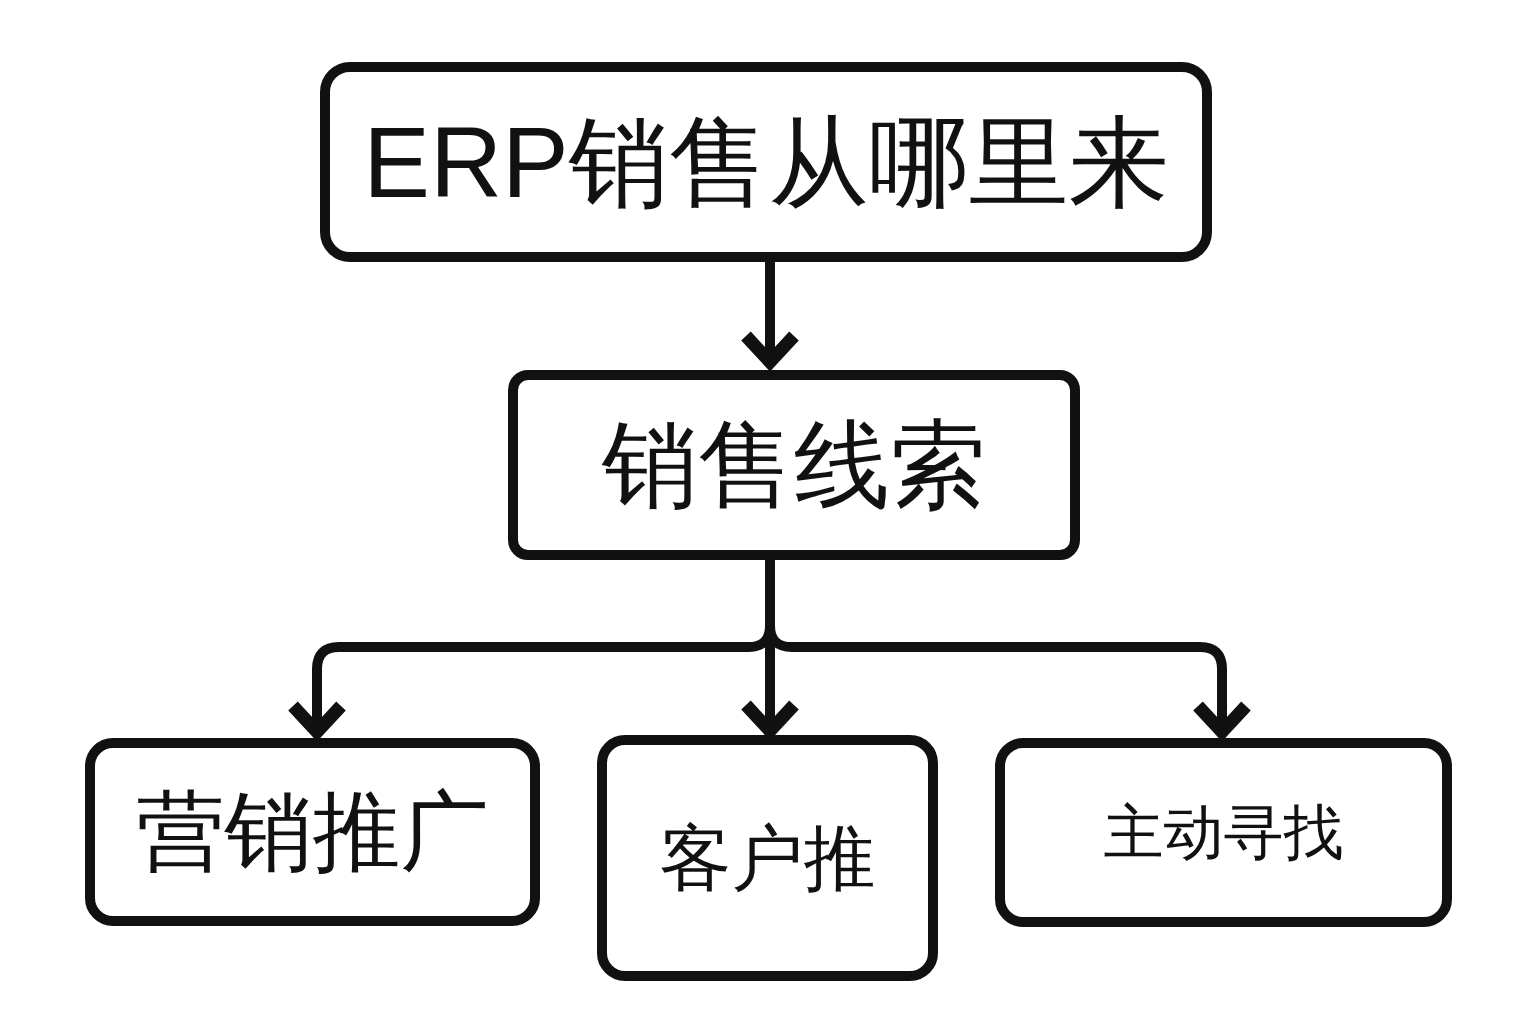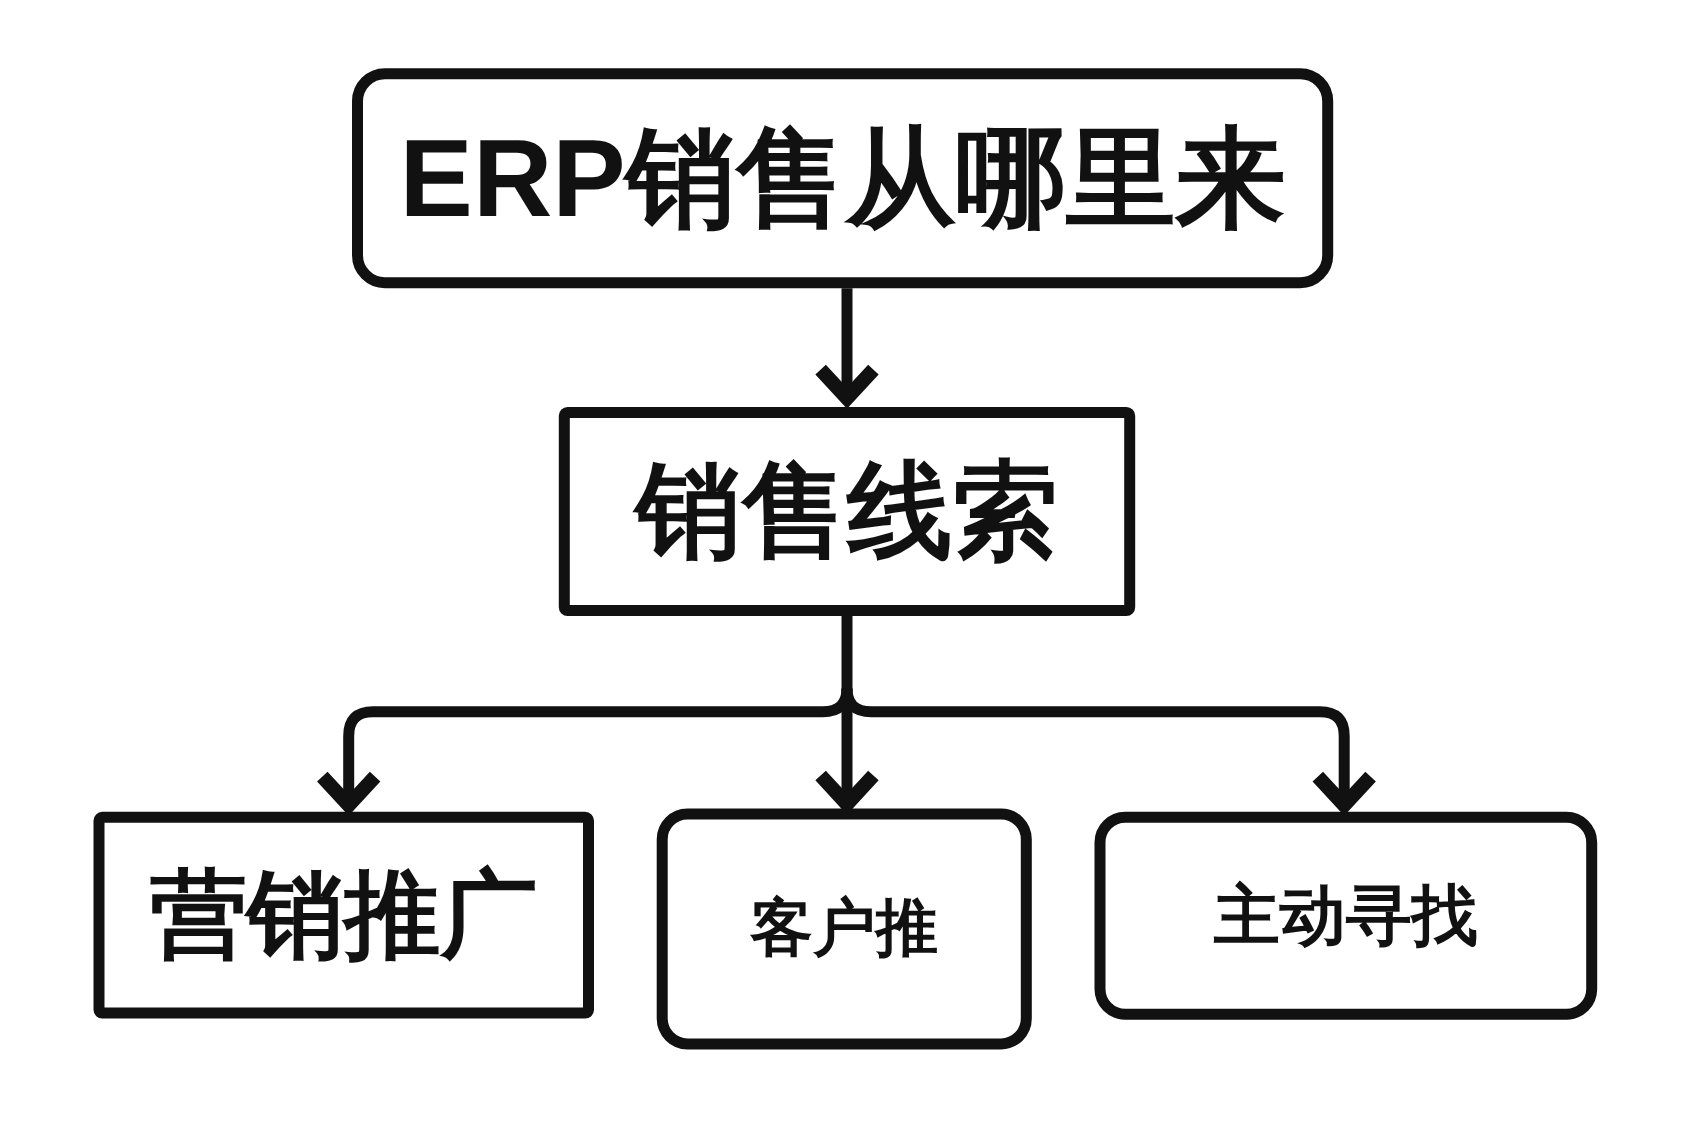--- a/index.html
+++ b/index.html
@@ -37,28 +37,28 @@
   .node {
     position: absolute;
     box-sizing: border-box;
     border: 10px solid var(--stroke, #111111);
     border-radius: 30px;
     background: var(--bg, #ffffff);
     display: flex;
     align-items: center;
     justify-content: center;
     color: var(--stroke, #111111);
-    font-weight: 700;
+    font-weight: 400;
     white-space: nowrap;
     line-height: 1;
   }
   .node-root { left: 320px; top: 62px;  width: 892px; height: 200px; font-size: 100px; }
-  .node-mid  { left: 508px; top: 370px; width: 524px; height: 190px; font-size: 96px;  border-radius: 8px; }
-  .node-b1   { left: 85px;  top: 738px; width: 455px; height: 188px; font-size: 88px;  border-radius: 8px; }
-  .node-b2   { left: 597px; top: 735px; width: 341px; height: 219px; font-size: 57px;  border-radius: 28px; }
+  .node-mid  { left: 508px; top: 370px; width: 572px; height: 190px; font-size: 96px;  border-radius: 20px; }
+  .node-b1   { left: 85px;  top: 738px; width: 455px; height: 188px; font-size: 88px;  border-radius: 28px; }
+  .node-b2   { left: 597px; top: 735px; width: 341px; height: 246px; font-size: 72px;  border-radius: 28px; }
   .node-b3   { left: 995px; top: 738px; width: 457px; height: 189px; font-size: 60px;  border-radius: 28px; }
   .node-label { display: inline-block; }
 </style>
 </head>
 <body>
 
 <div class="canvas">
 
   <svg class="connectors" viewBox="0 0 1536 1024" xmlns="http://www.w3.org/2000/svg" aria-hidden="true">
 

